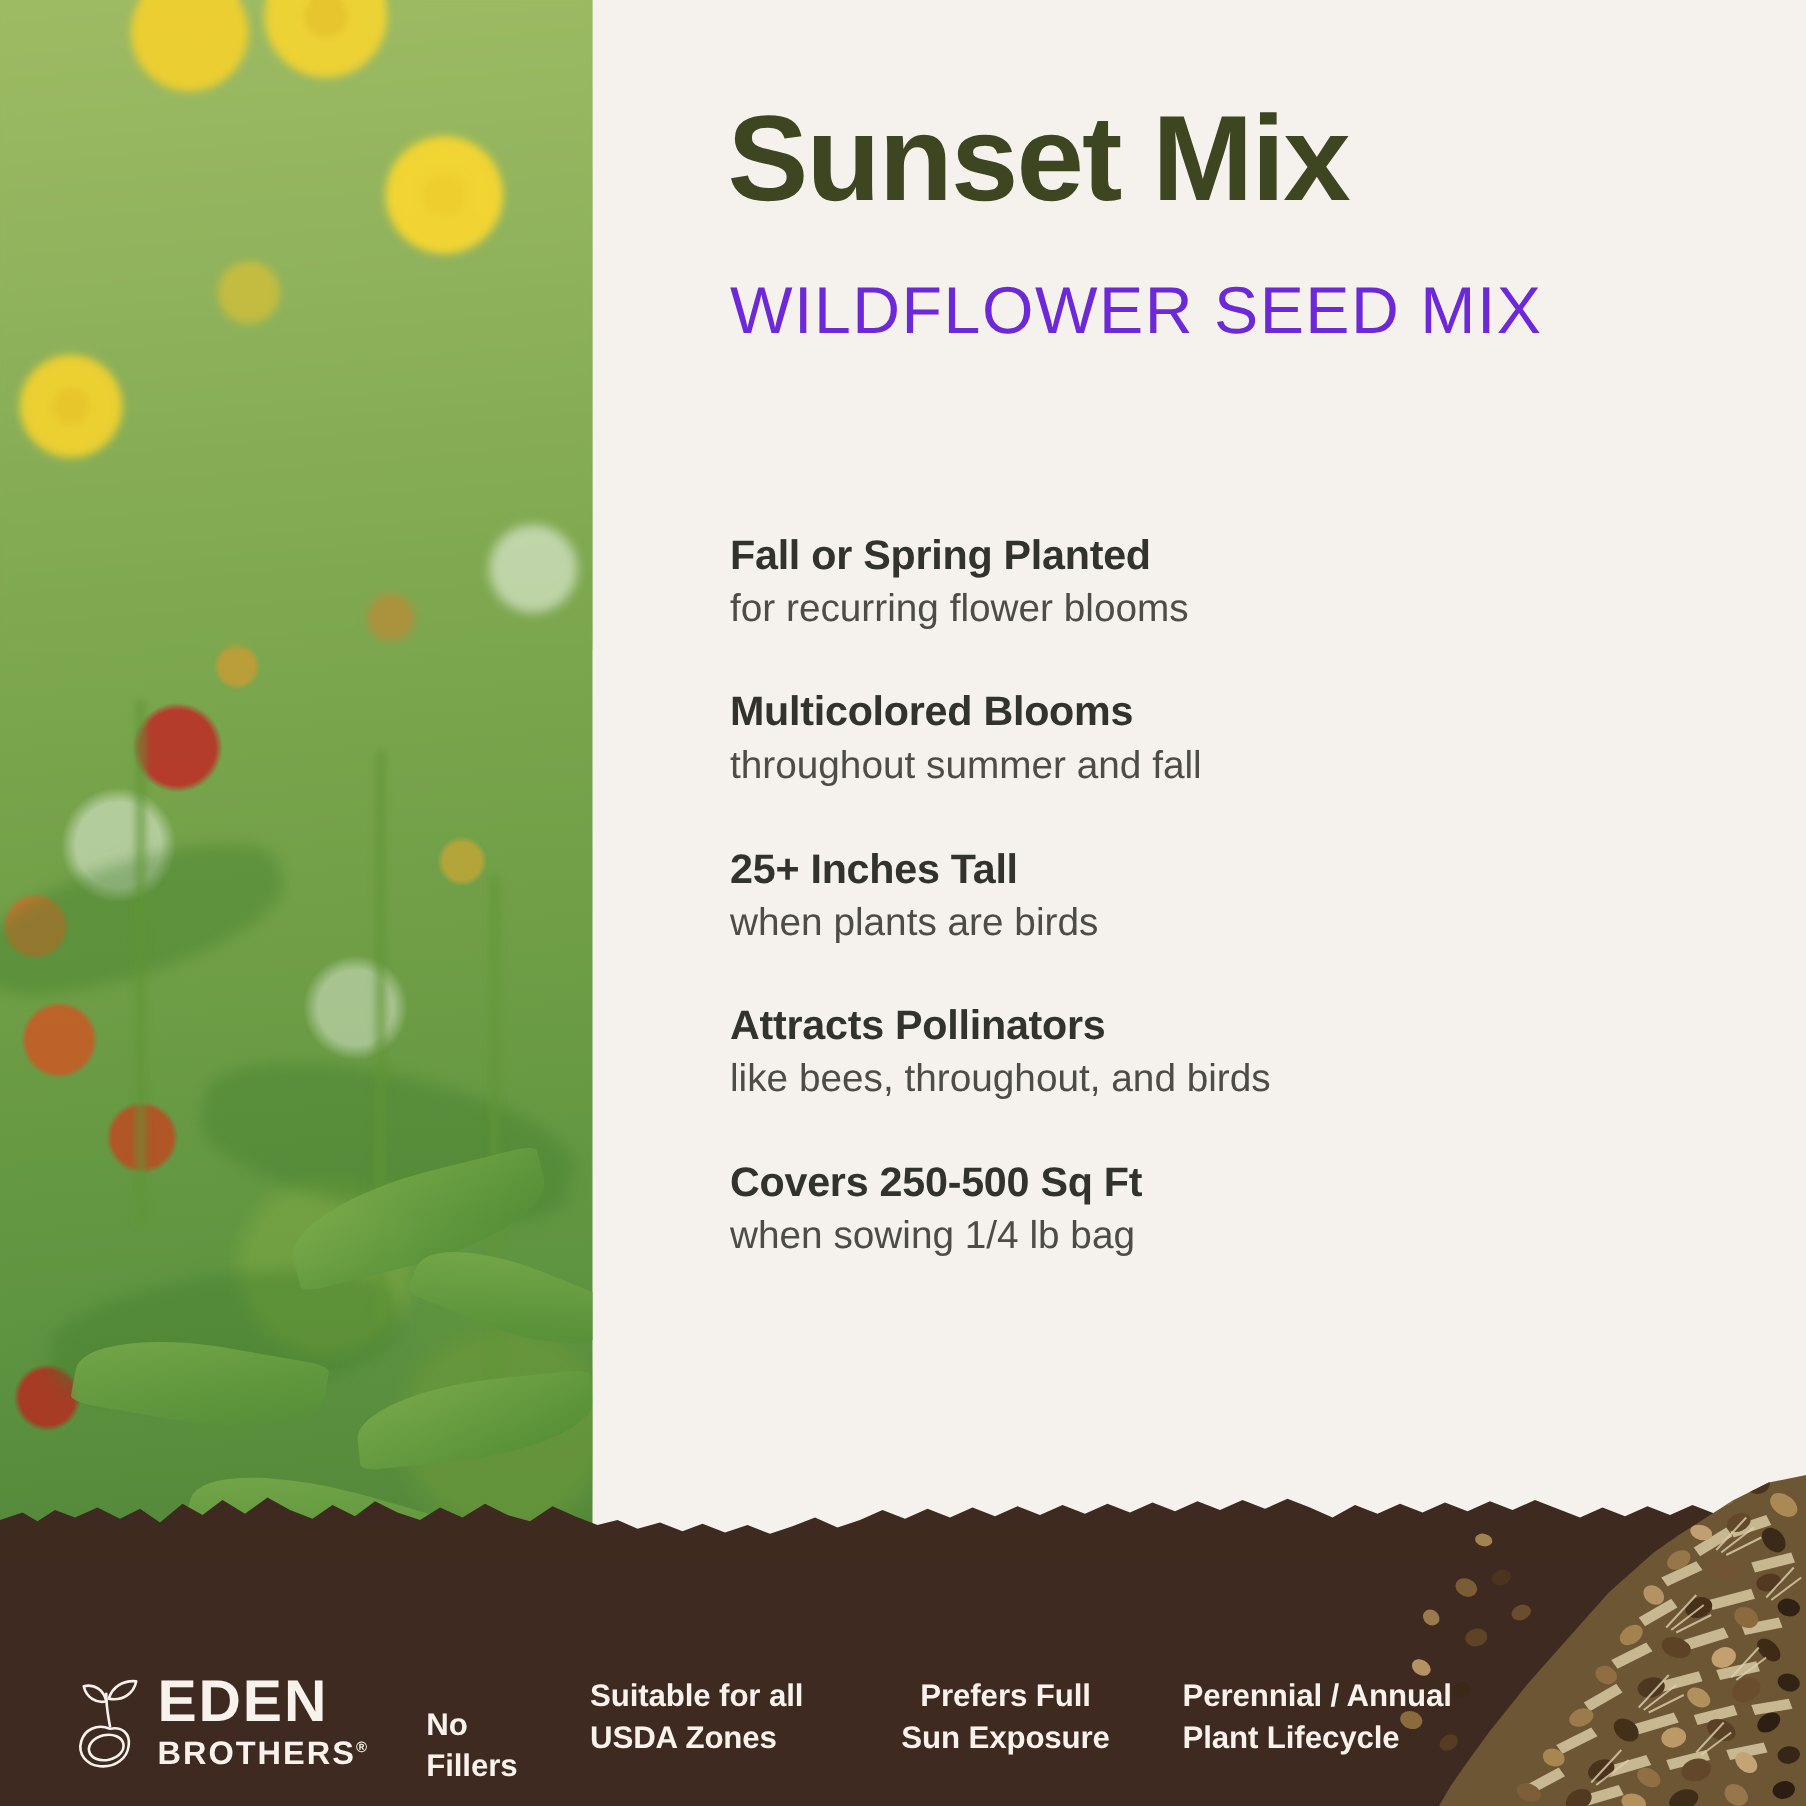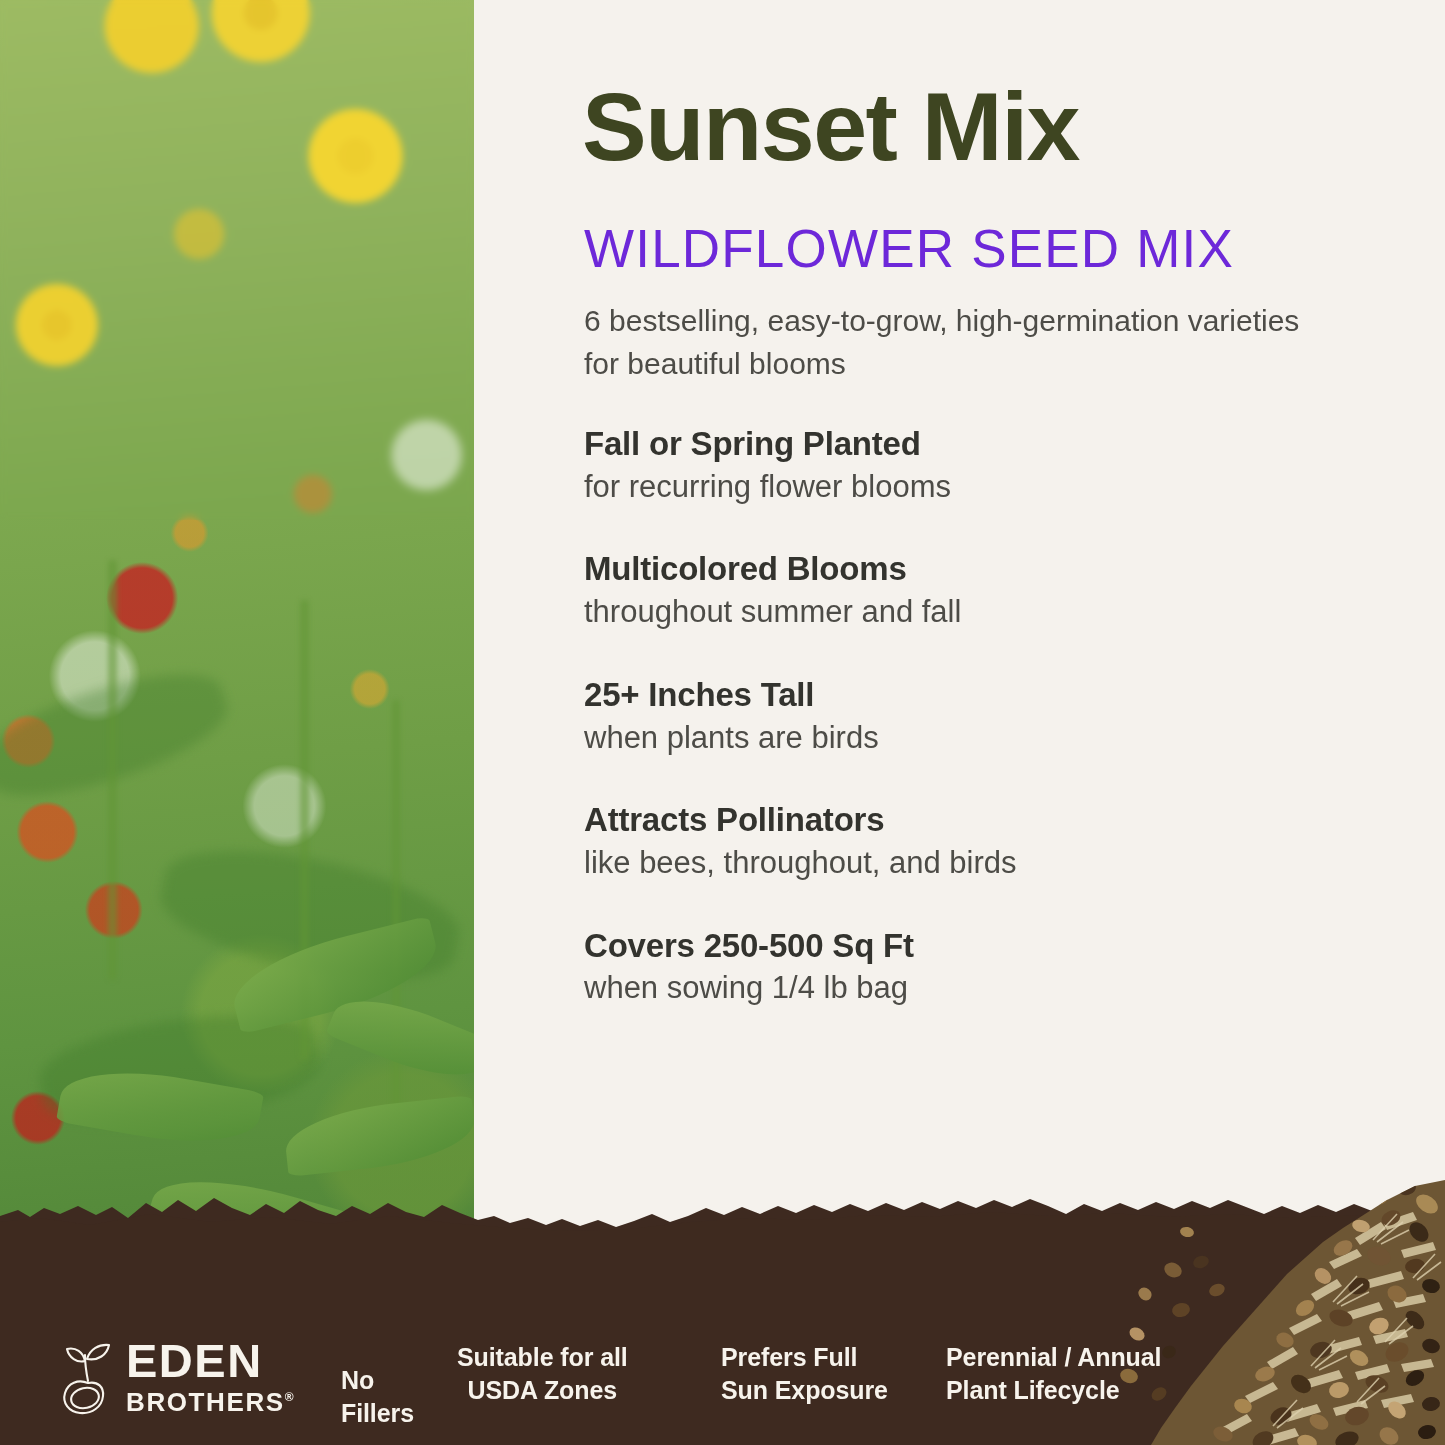--- a/index.html
+++ b/index.html
@@ -86,22 +86,22 @@
 
   .logo-wrap{position:absolute;left:52px;top:1337px;display:flex;align-items:flex-start;}
   .logo-mark{width:74px;height:80px;flex:0 0 auto;}
   .logo-text{display:flex;flex-direction:column;line-height:1;}
   .logo-eden{font-size:47px;font-weight:700;color:#f7f3ec;letter-spacing:1.5px;}
   .logo-bros{font-size:26px;font-weight:700;color:#f7f3ec;letter-spacing:1.6px;margin-top:5px;}
   .logo-bros sup{font-size:12px;vertical-align:super;}
 
   .fcol{position:absolute;color:#f7f3ec;font-weight:700;font-size:25px;line-height:1.32;letter-spacing:-.1px;}
   .fcol-1{left:341px;top:1341px;margin-top:23px;}
-  .fcol-2{left:457px;top:1341px;text-align:center;}
-  .fcol-3{left:721px;top:1341px;}
+  .fcol-2{left:472px;top:1341px;}
+  .fcol-3{left:721px;top:1341px;text-align:center;}
   .fcol-4{left:946px;top:1341px;}
 
   
   #seeds{
     position:absolute;right:0;bottom:0;width:330px;height:275px;
     pointer-events:none;overflow:hidden;
   }
 </style>
 </head>
 <body>
@@ -121,21 +121,20 @@
     <div class="sharpleaf" style="left:150px;top:1190px;width:230px;height:68px;transform:rotate(16deg);"></div>
     <div class="sharpleaf" style="left:330px;top:1010px;width:160px;height:56px;transform:rotate(22deg);"></div>
     <div class="blur-top"></div>
   </div>
   <div id="gap"></div>
 
   <div id="content">
 
     <div class="title">Sunset Mix</div>
     <div class="subtitle">WILDFLOWER SEED MIX</div>
-    <div class="lede">6 bestselling, easy-to-grow, high-germination varieties for beautiful blooms</div>
 
     <div class="features">
       <div class="feat">
         <div class="feat-h">Fall or Spring Planted</div>
         <div class="feat-s">for recurring flower blooms</div>
       </div>
       <div class="feat">
         <div class="feat-h">Multicolored Blooms</div>
         <div class="feat-s">throughout summer and fall</div>
       </div>

